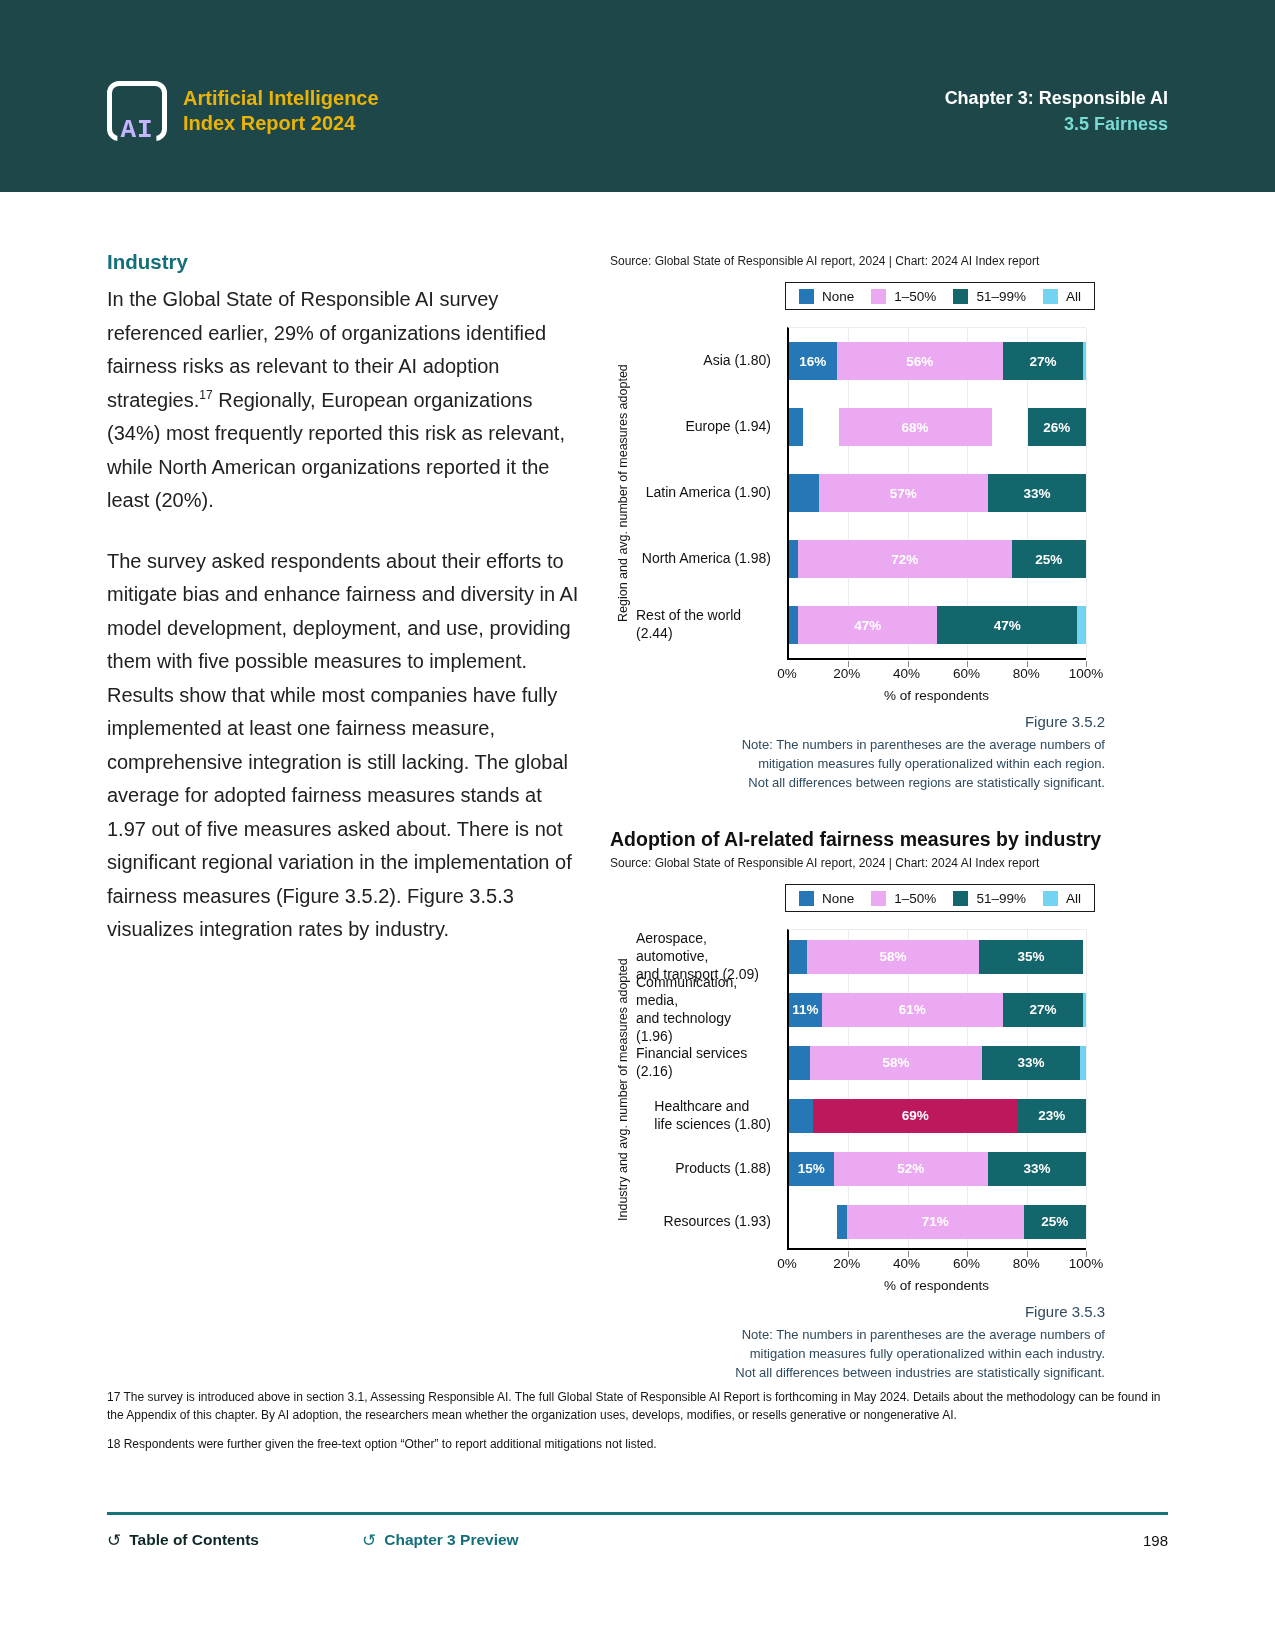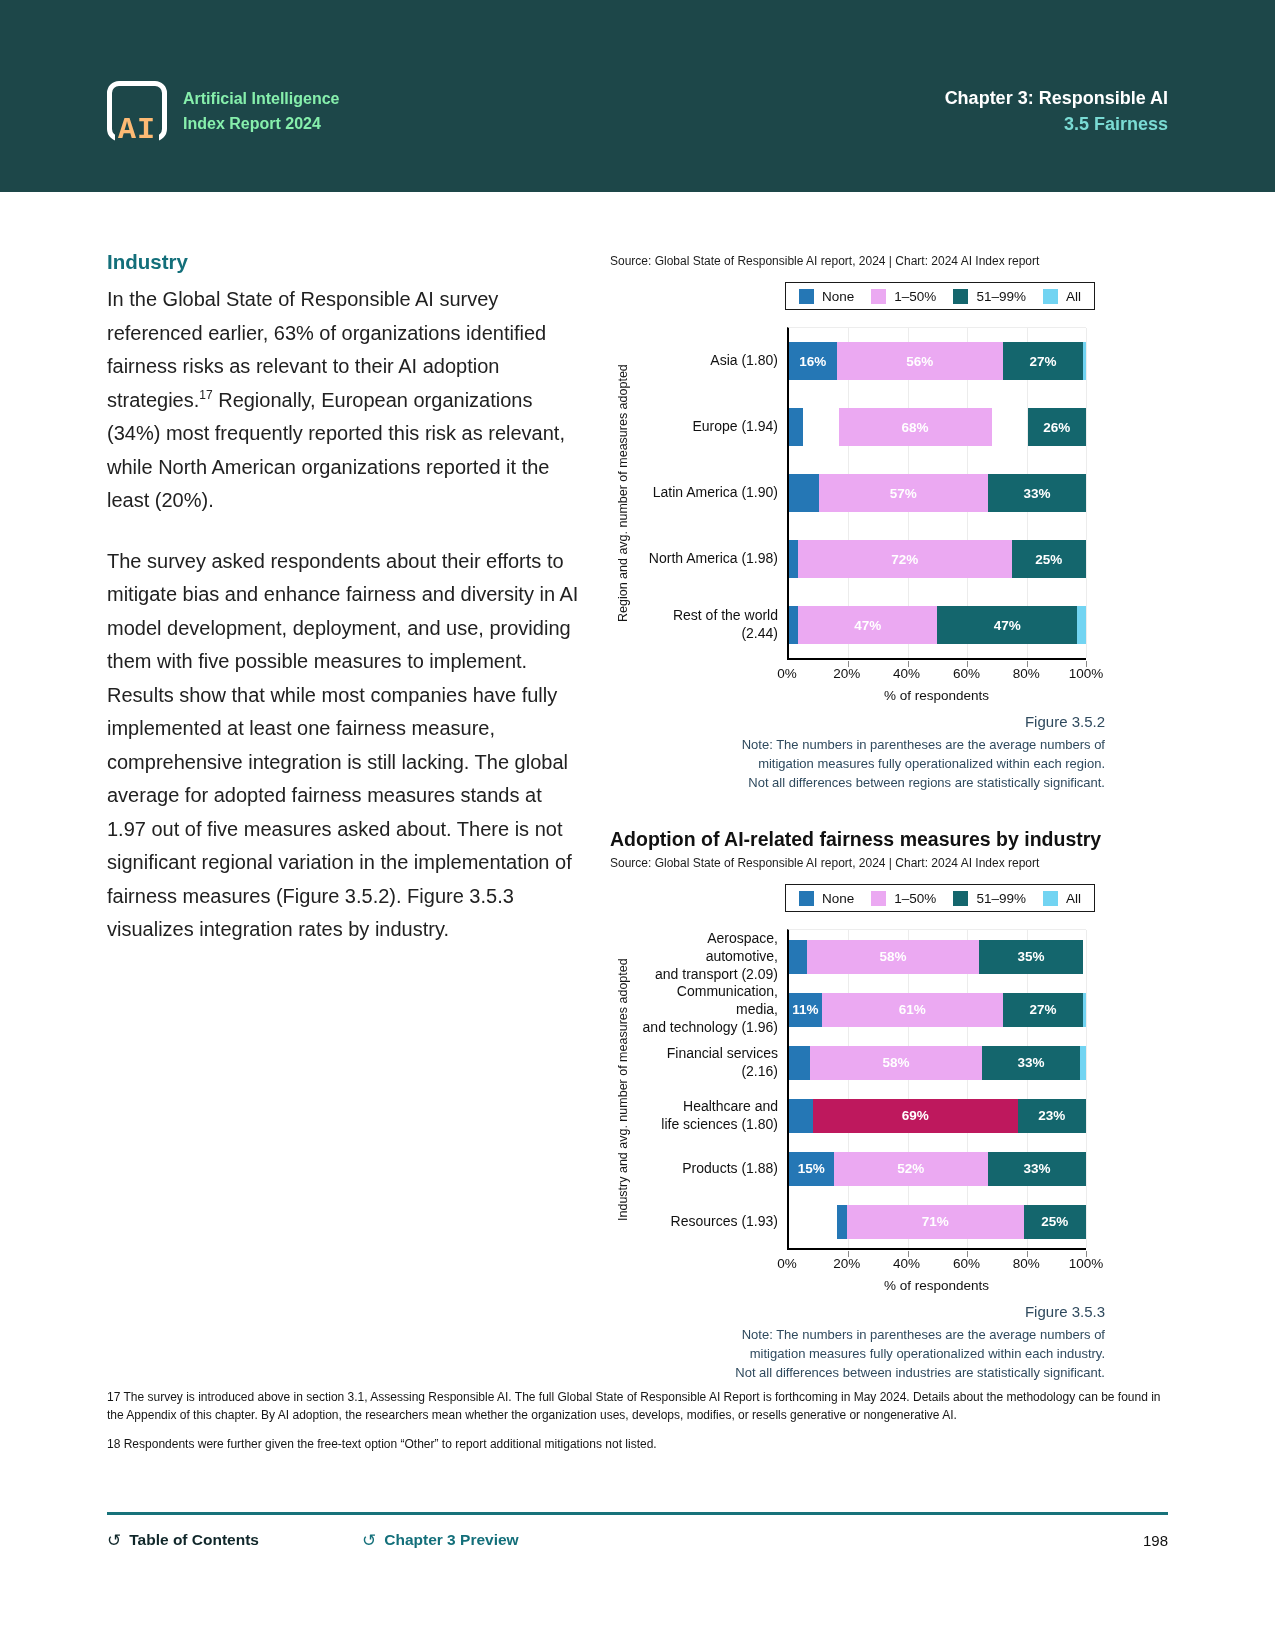--- a/index.html
+++ b/index.html
@@ -6,23 +6,23 @@
   html,body { background:#ffffff; }
   body { font-family:"Liberation Sans", sans-serif; color:#1e1e1e; }
   .page { position:relative; width:1275px; height:1650px; background:#fff; overflow:hidden; }
 
   
   .header { position:absolute; top:0; left:0; width:100%; height:192px; background:var(--header-bg,#1d4749);
             display:flex; align-items:center; justify-content:space-between; padding:30px 107px 0 107px; }
   .brand { display:flex; align-items:center; gap:16px; }
   .logo { position:relative; width:60px; height:60px; border:5px solid #fff; border-radius:12px; }
   .logo-ai { position:absolute; left:50%; bottom:-9px; transform:translateX(-50%);
-             background:var(--header-bg,#1d4749); color:#fdba74; font-weight:700; font-size:30px;
+             background:var(--header-bg,#1d4749); color:#c4b5fd; font-weight:700; font-size:26px;
              letter-spacing:1px; line-height:30px; padding:0 3px; font-family:"Liberation Mono","DejaVu Sans Mono",monospace; }
-  .brand-text { color:#86efac; font-weight:700; font-size:16px; line-height:25px; }
+  .brand-text { color:#eab308; font-weight:700; font-size:20px; line-height:25px; }
   .chapter-info { text-align:right; font-weight:700; font-size:18px; line-height:26px; }
   .chapter-line { color:#ffffff; }
   .section-line { color:var(--section,#7adbd4); }
 
   
   .article { position:absolute; left:107px; top:250px; width:478px; }
   .article h2 { color:var(--accent,#136f7a); font-size:20.5px; font-weight:700; margin-bottom:9px; }
   .article p { font-size:20px; line-height:33.5px; color:#212121; margin-bottom:27px; }
   .article sup { font-size:12px; vertical-align:super; line-height:0; }
 
@@ -36,22 +36,22 @@
   .legend { width:310px; margin:12px 15px 0 auto; border:1.5px solid #1a1a1a; background:#fff;
             display:flex; align-items:center; justify-content:space-between; padding:5px 13px; height:28px; }
   .legend-item { display:flex; align-items:center; gap:8px; }
   .legend-swatch { width:15px; height:15px; display:inline-block; }
   .legend-label { font-size:13.5px; color:#111; }
 
   .plot-wrap { position:relative; padding-left:26px; display:flex; margin-top:17px; }
   .ylabel { position:absolute; left:0; top:0; bottom:0; width:26px; display:flex; align-items:center; justify-content:center;
             writing-mode:vertical-rl; transform:rotate(180deg); font-size:12.5px; color:#161616; }
   .cats { width:151px; }
-  .cat { display:flex; align-items:center; justify-content:flex-end; text-align:right;
-         padding-right:9px; font-size:14px; line-height:18px; color:#111; }
+  .cat { display:flex; align-items:center; justify-content:flex-end; 
+         padding-right:16px; font-size:14px; line-height:18px; color:#111; }
   .bars { width:299px; position:relative; border-left:2px solid #000; border-bottom:2px solid #000; border-top:1px solid #ededed; }
   .grid { position:absolute; inset:0; z-index:0; }
   .gridline { position:absolute; top:0; bottom:0; width:1px; background:#ececec; }
   .tickmark { position:absolute; bottom:-9px; width:1px; height:6px; background:#888; }
   .bar-row { position:relative; z-index:1; display:flex; align-items:center; }
   .bar { display:flex; width:100%; }
   .seg { height:100%; display:flex; align-items:center; justify-content:center; overflow:hidden; }
   .seg span { color:#fff; font-weight:700; font-size:13.5px; white-space:nowrap; }
 
   .ticks { position:relative; margin-left:177px; width:299px; height:18px; margin-top:6px; }
@@ -90,21 +90,21 @@
       </div>
     </div>
     <div class="chapter-info">
       <div class="chapter-line">Chapter 3: Responsible AI</div>
       <div class="section-line">3.5 Fairness</div>
     </div>
   </div>
 
   <div class="article">
     <h2>Industry</h2>
-    <p><span>In the Global State of Responsible AI survey referenced earlier, 63% of organizations identified fairness risks as relevant to their AI adoption strategies.</span><sup>17</sup><span> Regionally, European organizations (34%) most frequently reported this risk as relevant, while North American organizations reported it the least (20%).</span></p>
+    <p><span>In the Global State of Responsible AI survey referenced earlier, 29% of organizations identified fairness risks as relevant to their AI adoption strategies.</span><sup>17</sup><span> Regionally, European organizations (34%) most frequently reported this risk as relevant, while North American organizations reported it the least (20%).</span></p>
     <p>The survey asked respondents about their efforts to mitigate bias and enhance fairness and diversity in AI model development, deployment, and use, providing them with five possible measures to implement. Results show that while most companies have fully implemented at least one fairness measure, comprehensive integration is still lacking. The global average for adopted fairness measures stands at 1.97 out of five measures asked about. There is not significant regional variation in the implementation of fairness measures (Figure 3.5.2). Figure 3.5.3 visualizes integration rates by industry.</p>
   </div>
 
   <div class="charts">
 
     <div class="chart-block">
       <div class="chart-source">Source: Global State of Responsible AI report, 2024 | Chart: 2024 AI Index report</div>
       <div class="legend">
           <span class="legend-item">
             <span class="legend-swatch" style="background: rgb(37, 119, 181);"></span>

